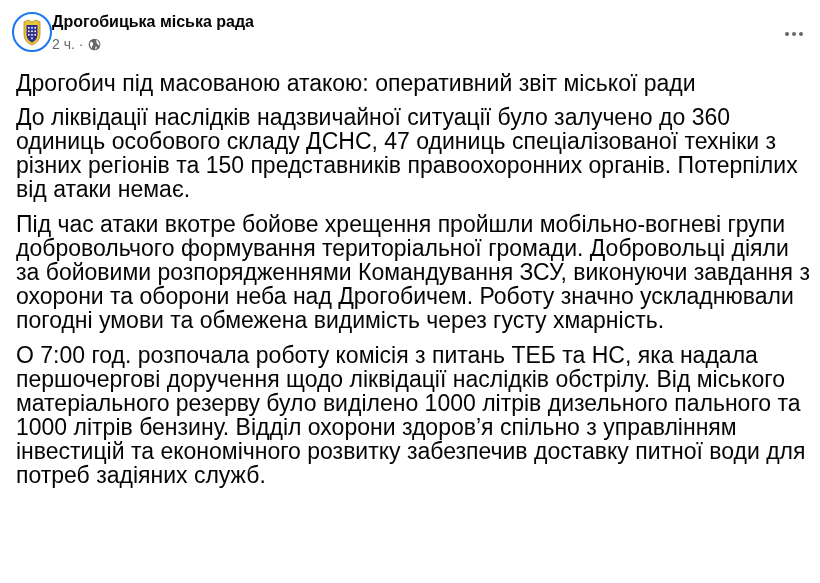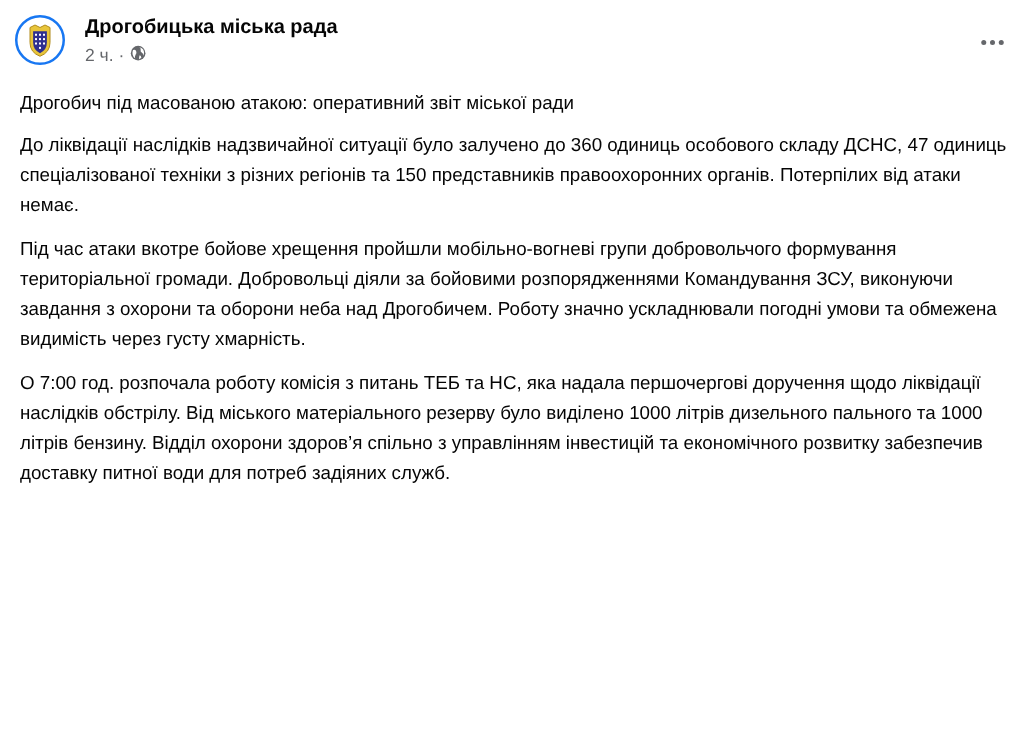--- a/index.html
+++ b/index.html
@@ -8,31 +8,31 @@
     font-family: "Liberation Sans", "DejaVu Sans", sans-serif;
     color: #050505;
   }
   .post { position: relative; width: 820px; height: 583px; }
   .header { position: absolute; left: 12px; top: 12px; display: flex; align-items: center; }
   .avatar {
     width: 40px; height: 40px; border-radius: 50%;
     border: 2px solid #1877f2; box-sizing: border-box;
     background: #fff; display: flex; align-items: center; justify-content: center;
   }
-  .meta { margin-left: 16px; display: flex; flex-direction: column; }
+  .meta { display: flex; flex-direction: column; }
   .page-name { font-size: 16px; font-weight: bold; color: #050505; line-height: 20px; cursor: pointer; }
-  .sub { display: flex; align-items: flex-start; margin-top: 4px; font-size: 14px; color: #65676b; line-height: 16px; }
+  .sub { display: flex; align-items: center; margin-top: 4px; font-size: 14px; color: #65676b; line-height: 16px; }
   .sub .dot { margin: 0 4px; }
   .globe { display: inline-block; width: 13px; height: 13px; }
   .more {
     position: absolute; right: 8px; top: 22px; width: 36px; height: 24px;
     display: flex; align-items: center; justify-content: center; gap: 3px; cursor: pointer;
   }
   .more span { width: 4px; height: 4px; border-radius: 50%; background: #65676b; display: block; }
-  .body { position: absolute; left: 16px; top: 71px; right: 10px; font-size: 15px; line-height: 24px; color: #050505; }
+  .body { position: absolute; left: 16px; top: 71px; right: 10px; font-size: 23px; line-height: 24px; color: #050505; }
   .body p { margin: 0 0 11px 0; }
   .body p.title { margin-bottom: 10px; }
 </style>
 </head>
 <body>
 
 <div class="post">
   <div class="header">
     <div class="avatar">
       <svg width="24" height="28" viewBox="0 0 24 28">

